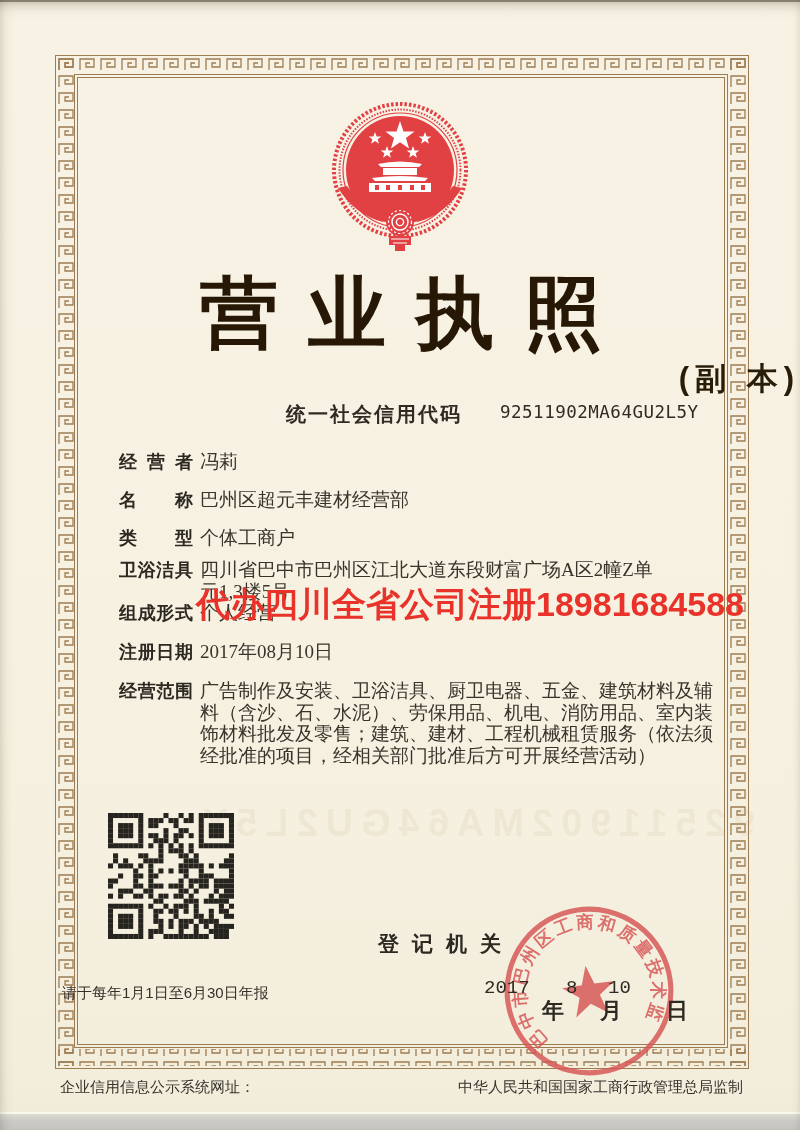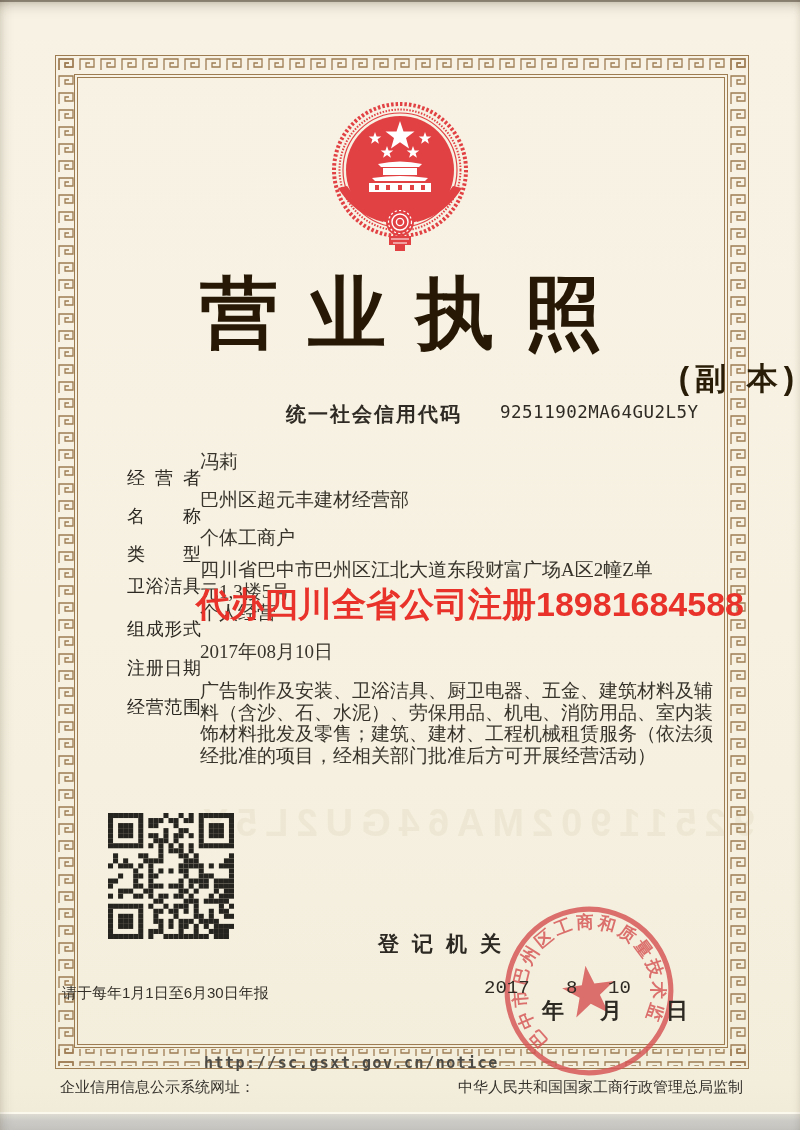--- a/index.html
+++ b/index.html
@@ -25,22 +25,22 @@
     color:#261805;font-family:"Liberation Sans",sans-serif;}
   .copy{position:absolute;left:0;top:358px;width:100%;text-align:right;
     font-size:31px;font-weight:700;letter-spacing:6px;color:#2a1d08;}
 
   .code-line{position:absolute;left:0;top:401px;width:100%;height:26px;z-index:4;}
   .code-label{position:absolute;left:286px;top:0;font-size:20px;font-weight:700;letter-spacing:2px;color:#2f2b24;}
   .code-value{position:absolute;left:500px;top:1px;font-family:"DejaVu Sans Mono",monospace;font-size:17.5px;letter-spacing:.5px;color:#2f2b24;}
 
   
   .row{position:absolute;left:115px;width:600px;z-index:3;}
-  .flabel{position:absolute;left:12px;top:0;width:74px;height:22px;line-height:22px;overflow:hidden;
-    font-size:18px;font-weight:400;color:#2c2822;text-align:justify;text-align-last:justify;margin-top:16px;}
+  .flabel{position:absolute;left:4px;top:0;width:74px;height:22px;line-height:22px;overflow:hidden;
+    font-size:18px;font-weight:700;color:#2c2822;text-align:justify;text-align-last:justify;}
   .flabel::after{content:"";display:inline-block;width:100%;}
   .fvalue{position:absolute;left:85px;top:0;width:516px;font-size:19px;line-height:21.5px;
     color:#38342c;font-family:"Liberation Serif",serif;white-space:pre-line;}
   .r0{top:451px;} .r1{top:489px;} .r2{top:527px;} .r3{top:559px;}
   .r4{top:602px;} .r5{top:641px;} .r6{top:680px;}
 
   .watermark{position:absolute;left:196px;top:582px;width:470px;z-index:10;
     font-size:34px;font-weight:700;color:#e8322a;letter-spacing:0px;white-space:nowrap;
     font-family:"Liberation Sans",sans-serif;}
 
@@ -508,18 +508,17 @@
   </svg>
 
   <span class="date-num dn-year">2017</span>
   <span class="date-num dn-month">8</span>
   <span class="date-num dn-day">10</span>
   <span class="date-unit du-year">年</span>
   <span class="date-unit du-month">月</span>
   <span class="date-unit du-day">日</span>
 
   <div class="annual-note">请于每年1月1日至6月30日年报</div>
-  <div class="notice-url">http://sc.gsxt.gov.cn/notice</div>
   <div class="footer-left">企业信用信息公示系统网址：</div>
   <div class="footer-right">中华人民共和国国家工商行政管理总局监制</div>
 
   <div class="scan-bottom"></div>
 </div>
 
 </body></html>

